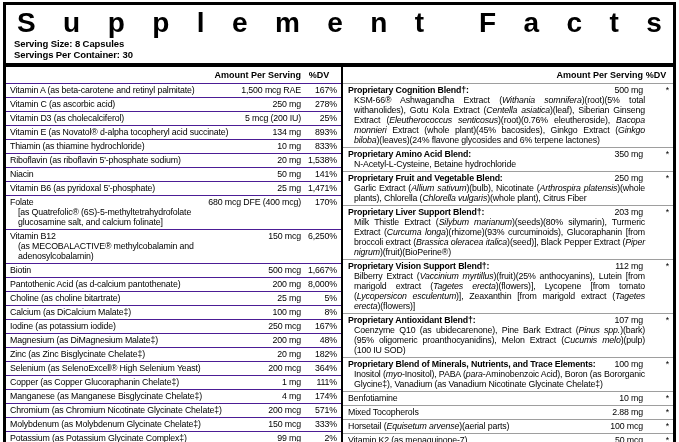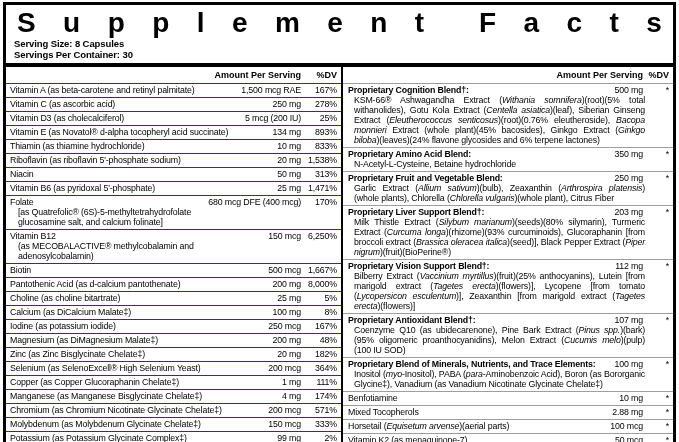--- a/index.html
+++ b/index.html
@@ -15,21 +15,21 @@
     font-weight:bold;font-size:28px;line-height:31px;padding:0 3px;
   }
   .serv{font-size:9.5px;font-weight:bold;line-height:11px;letter-spacing:-0.1px;}
   .bar{height:4px;background:#000;}
   .cols{display:flex;align-items:stretch;}
   .col-l{width:335px;display:flex;flex-direction:column;}
   .col-r{flex:1;border-left:2px solid #000;display:flex;flex-direction:column;}
   .chead{display:flex;font-weight:bold;font-size:9px;line-height:11px;padding:3px 4px 2px 4px;}
   .chead .sp{flex:1;}
   .chead .ah{white-space:nowrap;text-align:right;}
-  .chead .dh{text-align:right;white-space:nowrap;}
+  .chead .dh{text-align:center;white-space:nowrap;}
   .col-l .chead .dh{width:36px;}
   .col-r .chead .dh{width:26px;}
   .row{display:flex;align-items:flex-start;padding:1px 4px 2px 4px;
        font-size:8.8px;line-height:10px;letter-spacing:-0.15px;
        border-top:1px solid #4c1d95;}
   .n{flex:1;}
   .n .sub{padding-left:8px;}
   .a{white-space:nowrap;margin-left:5px;}
   .d{width:36px;text-align:right;white-space:nowrap;}
   .row-r{padding:1px 4px 2px 5px;font-size:8.8px;line-height:10px;
@@ -102,21 +102,21 @@
             <div class="d">833%</div>
           </div>
           <div class="row">
             <div class="n">Riboflavin (as riboflavin 5'-phosphate sodium)</div>
             <div class="a">20 mg</div>
             <div class="d">1,538%</div>
           </div>
           <div class="row">
             <div class="n">Niacin</div>
             <div class="a">50 mg</div>
-            <div class="d">313%</div>
+            <div class="d">141%</div>
           </div>
           <div class="row">
             <div class="n">Vitamin B6 (as pyridoxal 5'-phosphate)</div>
             <div class="a">25 mg</div>
             <div class="d">1,471%</div>
           </div>
           <div class="row">
             <div class="n">Folate<div class="sub">[as Quatrefolic® (6S)-5-methyltetrahydrofolate glucosamine salt, and calcium folinate]</div></div>
             <div class="a">680 mcg DFE (400 mcg)</div>
             <div class="d">170%</div>
@@ -215,21 +215,21 @@
               <div class="d2">*</div>
             </div>
             <div class="bbody"><span>N-Acetyl-L-Cysteine, Betaine hydrochloride</span></div>
           </div>
           <div class="row-r">
             <div class="blend-head">
               <div class="bn"><span>Proprietary Fruit and Vegetable Blend:</span></div>
               <div class="a">250 mg</div>
               <div class="d2">*</div>
             </div>
-            <div class="bbody"><span>Garlic Extract (</span><span class="it">Allium sativum</span><span>)(bulb), Zeaxanthin (</span><span class="it">Arthrospira platensis</span><span>)(whole plants), Chlorella (</span><span class="it">Chlorella vulgaris</span><span>)(whole plant), Citrus Fiber</span></div>
+            <div class="bbody"><span>Garlic Extract (</span><span class="it">Allium sativum</span><span>)(bulb), Nicotinate (</span><span class="it">Arthrospira platensis</span><span>)(whole plants), Chlorella (</span><span class="it">Chlorella vulgaris</span><span>)(whole plant), Citrus Fiber</span></div>
           </div>
           <div class="row-r">
             <div class="blend-head">
               <div class="bn"><span>Proprietary Liver Support Blend†:</span></div>
               <div class="a">203 mg</div>
               <div class="d2">*</div>
             </div>
             <div class="bbody"><span>Milk Thistle Extract (</span><span class="it">Silybum marianum</span><span>)(seeds)(80% silymarin), Turmeric Extract (</span><span class="it">Curcuma longa</span><span>)(rhizome)(93% curcuminoids), Glucoraphanin [from broccoli extract (</span><span class="it">Brassica oleracea italica</span><span>)(seed)], Black Pepper Extract (</span><span class="it">Piper nigrum</span><span>)(fruit)(BioPerine®)</span></div>
           </div>
           <div class="row-r">

